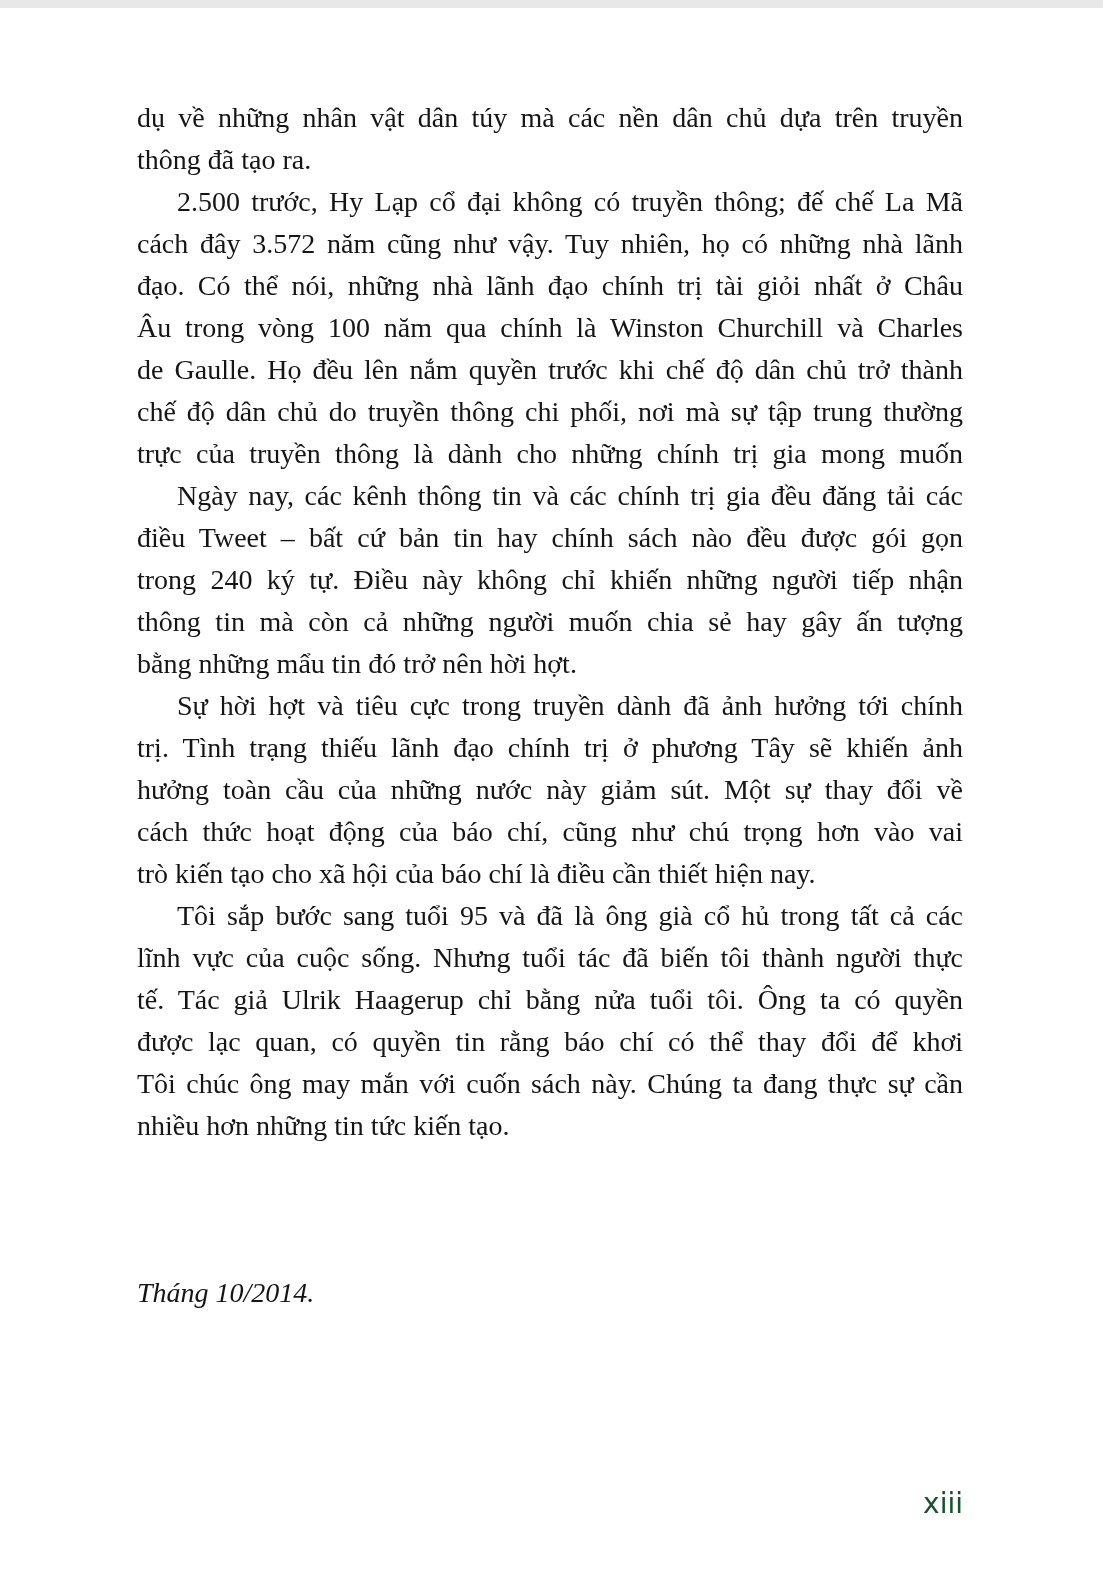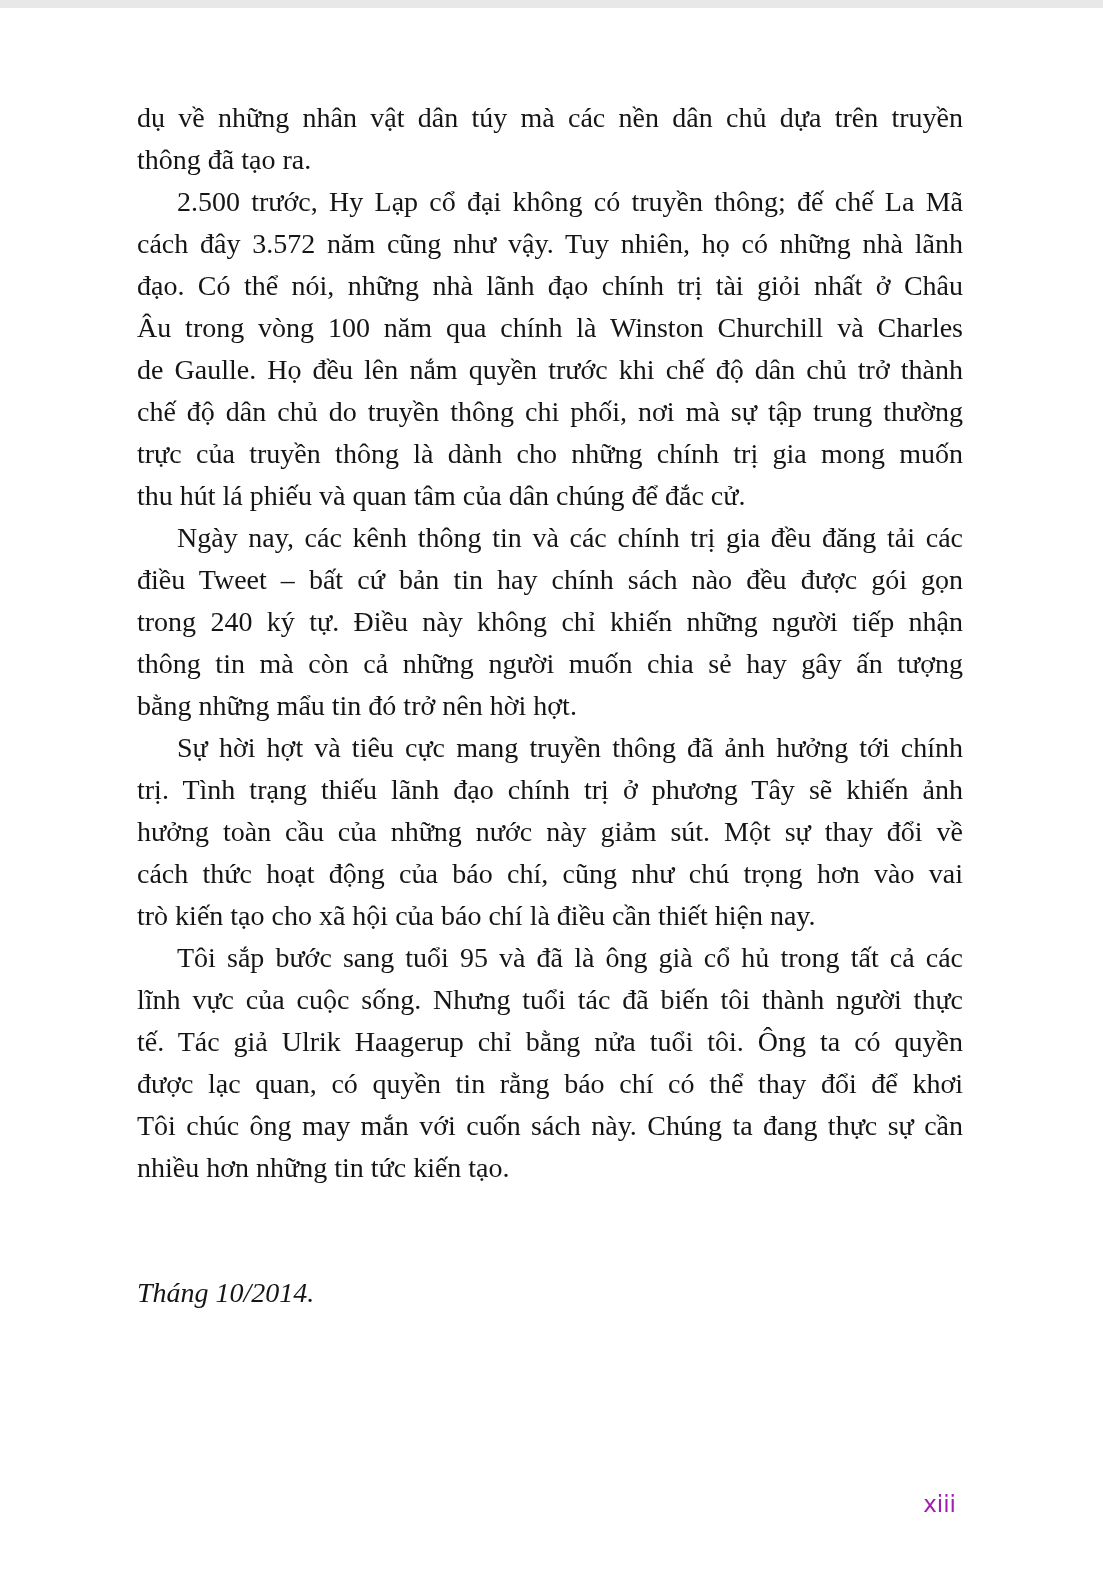--- a/index.html
+++ b/index.html
@@ -47,58 +47,57 @@
     left: 137px;
     top: 1264px;
     width: 826px;
     font-size: 28px;
     line-height: 42px;
     text-align: left;
     font-style: italic;
   }
   .page-number {
     position: absolute;
-    left: 130px;
+    left: 137px;
     top: 1482px;
     width: 826px;
     text-align: right;
     font-family: "DejaVu Sans", "Liberation Sans", sans-serif;
-    font-size: 23px;
+    font-size: 28px;
     line-height: 28px;
-    color: #a21caf;
+    color: #14532d;
   }
 </style>
 </head>
 <body>
 
 <div class="page">
   <div class="text-block">
       <div class="para">
         <div class="line">dụ về những nhân vật dân túy mà các nền dân chủ dựa trên truyền</div>
         <div class="line last">thông đã tạo ra.</div>
       </div>
       <div class="para">
         <div class="line indent">2.500 trước, Hy Lạp cổ đại không có truyền thông; đế chế La Mã</div>
         <div class="line">cách đây 3.572 năm cũng như vậy. Tuy nhiên, họ có những nhà lãnh</div>
         <div class="line">đạo. Có thể nói, những nhà lãnh đạo chính trị tài giỏi nhất ở Châu</div>
         <div class="line">Âu trong vòng 100 năm qua chính là Winston Churchill và Charles</div>
         <div class="line">de Gaulle. Họ đều lên nắm quyền trước khi chế độ dân chủ trở thành</div>
         <div class="line">chế độ dân chủ do truyền thông chi phối, nơi mà sự tập trung thường</div>
         <div class="line">trực của truyền thông là dành cho những chính trị gia mong muốn</div>
-        <div class="line last">thu hút lá phiếu và quan tâm của dân chúng để đắc cử.</div>
       </div>
       <div class="para">
         <div class="line indent">Ngày nay, các kênh thông tin và các chính trị gia đều đăng tải các</div>
         <div class="line">điều Tweet – bất cứ bản tin hay chính sách nào đều được gói gọn</div>
         <div class="line">trong 240 ký tự. Điều này không chỉ khiến những người tiếp nhận</div>
         <div class="line">thông tin mà còn cả những người muốn chia sẻ hay gây ấn tượng</div>
         <div class="line last">bằng những mẩu tin đó trở nên hời hợt.</div>
       </div>
       <div class="para">
-        <div class="line indent">Sự hời hợt và tiêu cực mang truyền thông đã ảnh hưởng tới chính</div>
+        <div class="line indent">Sự hời hợt và tiêu cực trong truyền dành đã ảnh hưởng tới chính</div>
         <div class="line">trị. Tình trạng thiếu lãnh đạo chính trị ở phương Tây sẽ khiến ảnh</div>
         <div class="line">hưởng toàn cầu của những nước này giảm sút. Một sự thay đổi về</div>
         <div class="line">cách thức hoạt động của báo chí, cũng như chú trọng hơn vào vai</div>
         <div class="line last">trò kiến tạo cho xã hội của báo chí là điều cần thiết hiện nay.</div>
       </div>
       <div class="para">
         <div class="line indent">Tôi sắp bước sang tuổi 95 và đã là ông già cổ hủ trong tất cả các</div>
         <div class="line">lĩnh vực của cuộc sống. Nhưng tuổi tác đã biến tôi thành người thực</div>
         <div class="line">tế. Tác giả Ulrik Haagerup chỉ bằng nửa tuổi tôi. Ông ta có quyền</div>
         <div class="line">được lạc quan, có quyền tin rằng báo chí có thể thay đổi để khơi</div>

